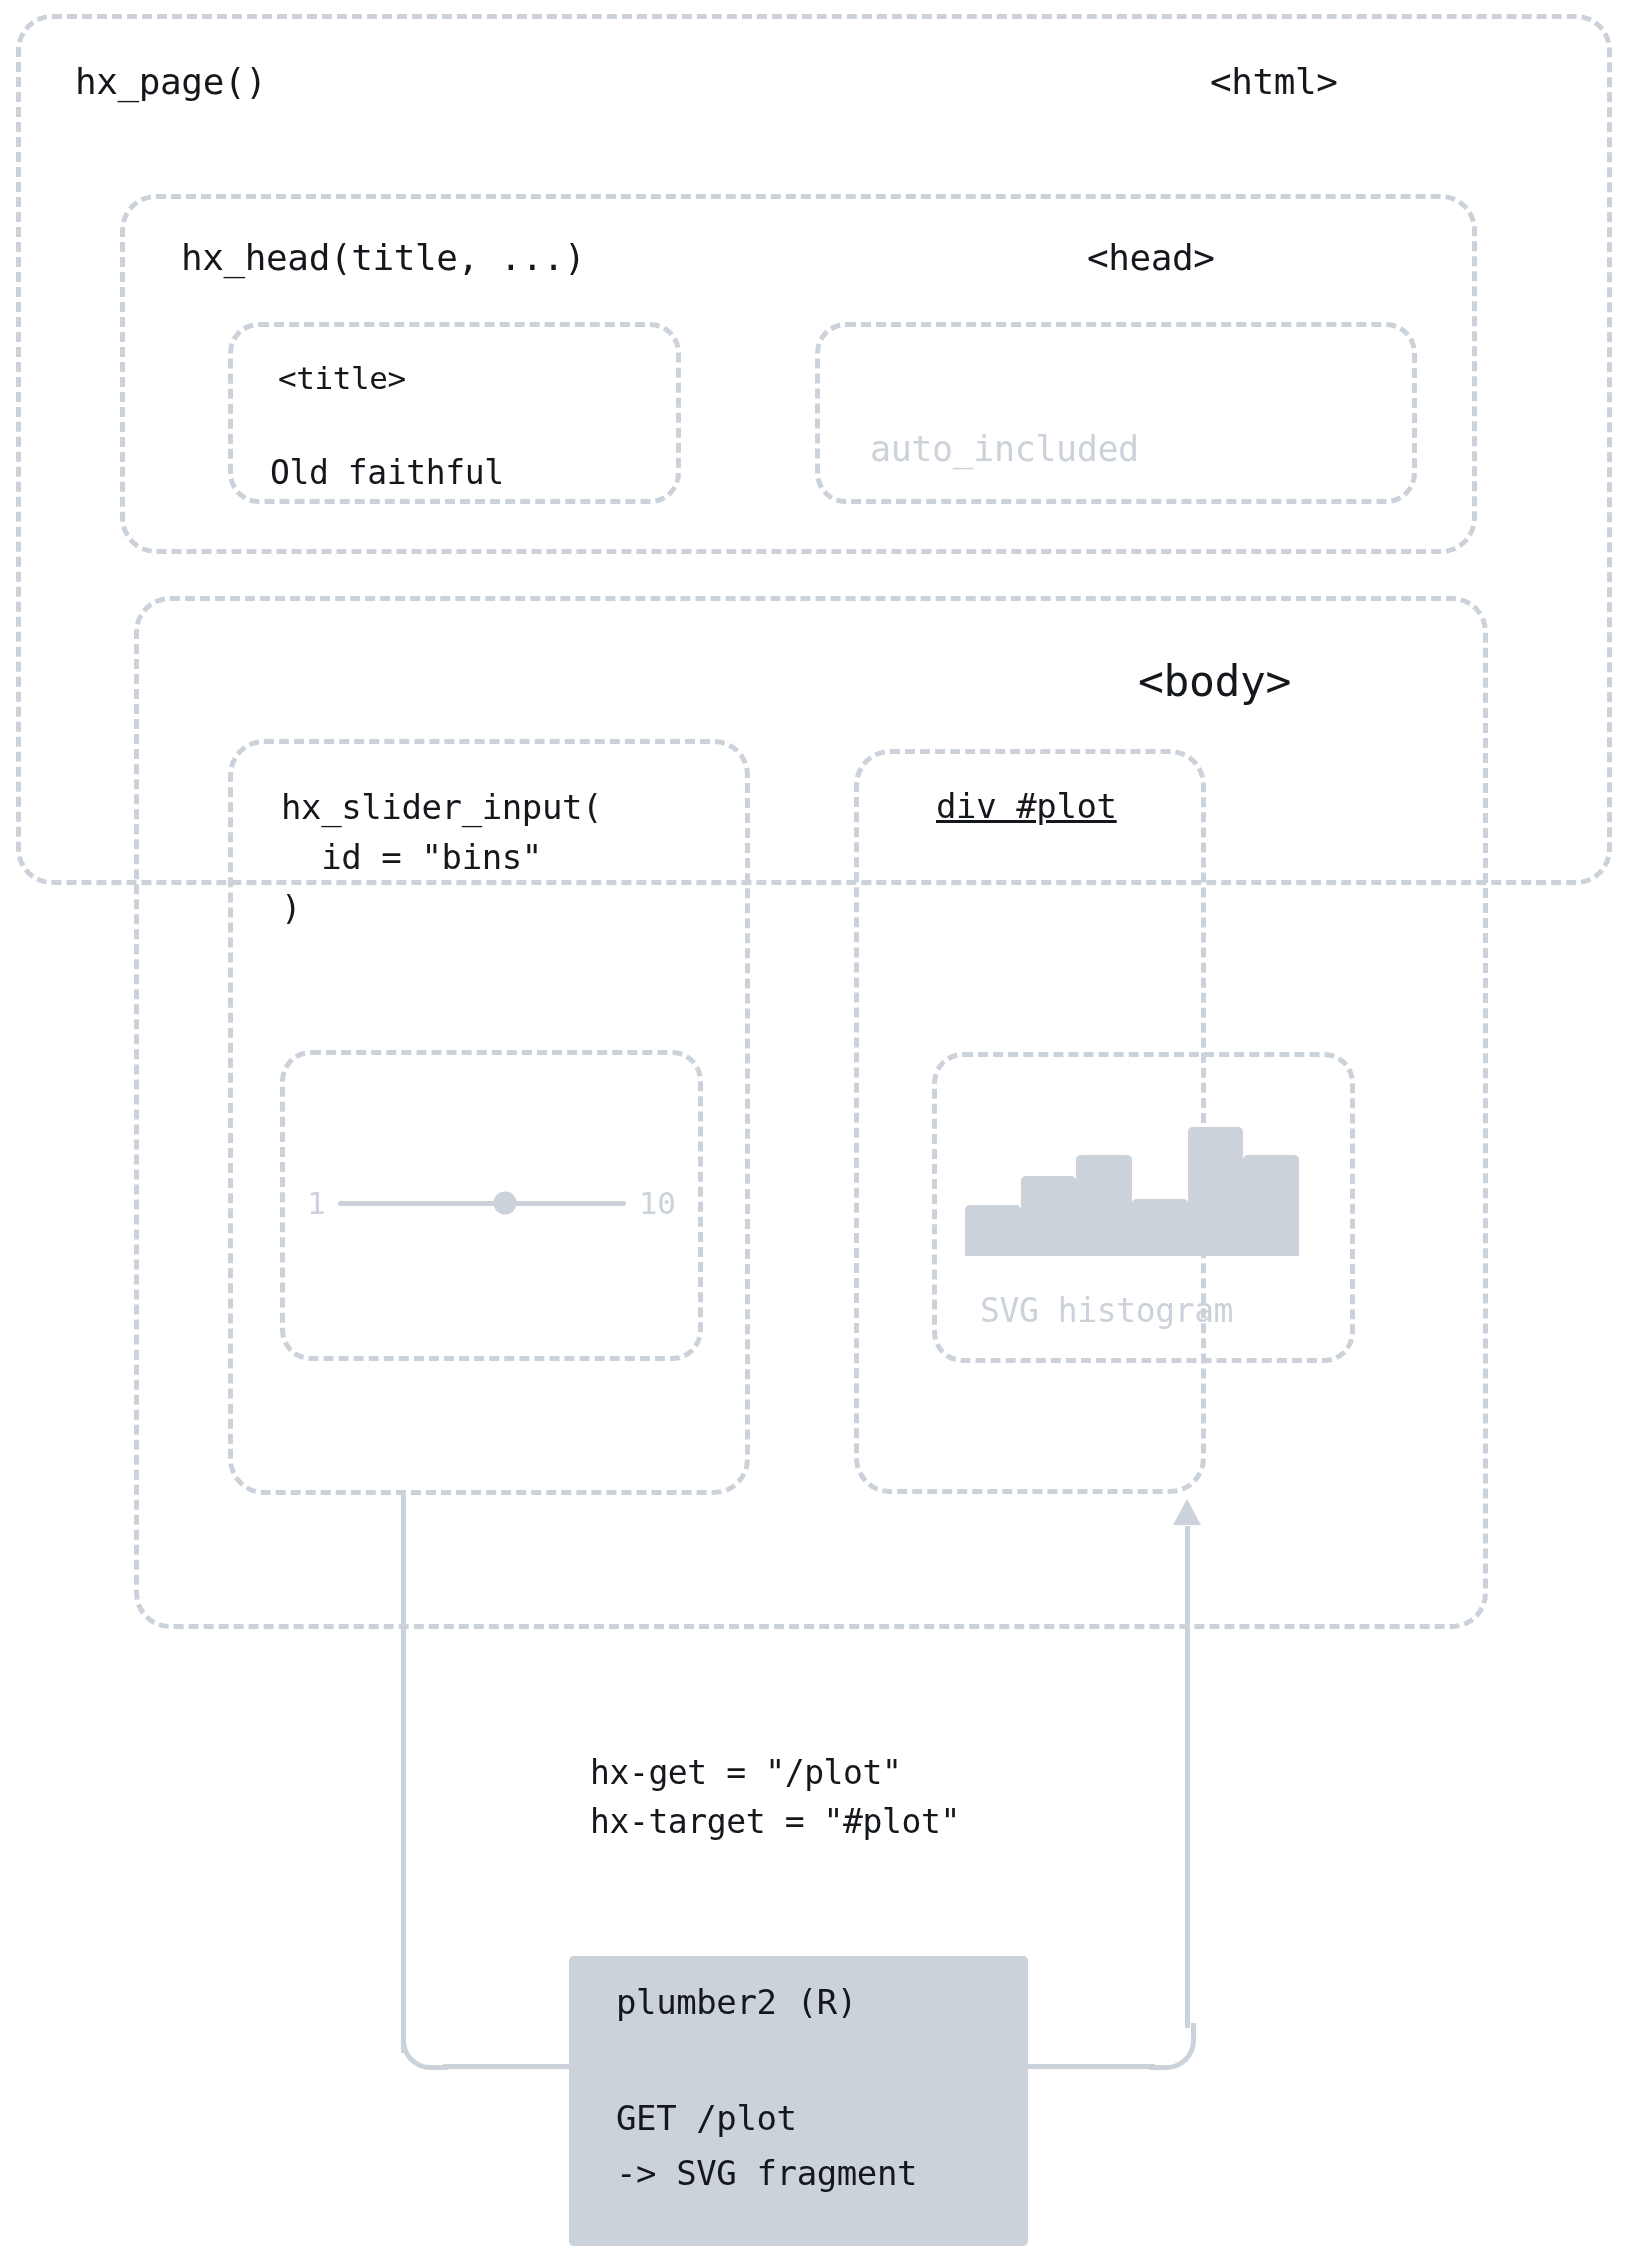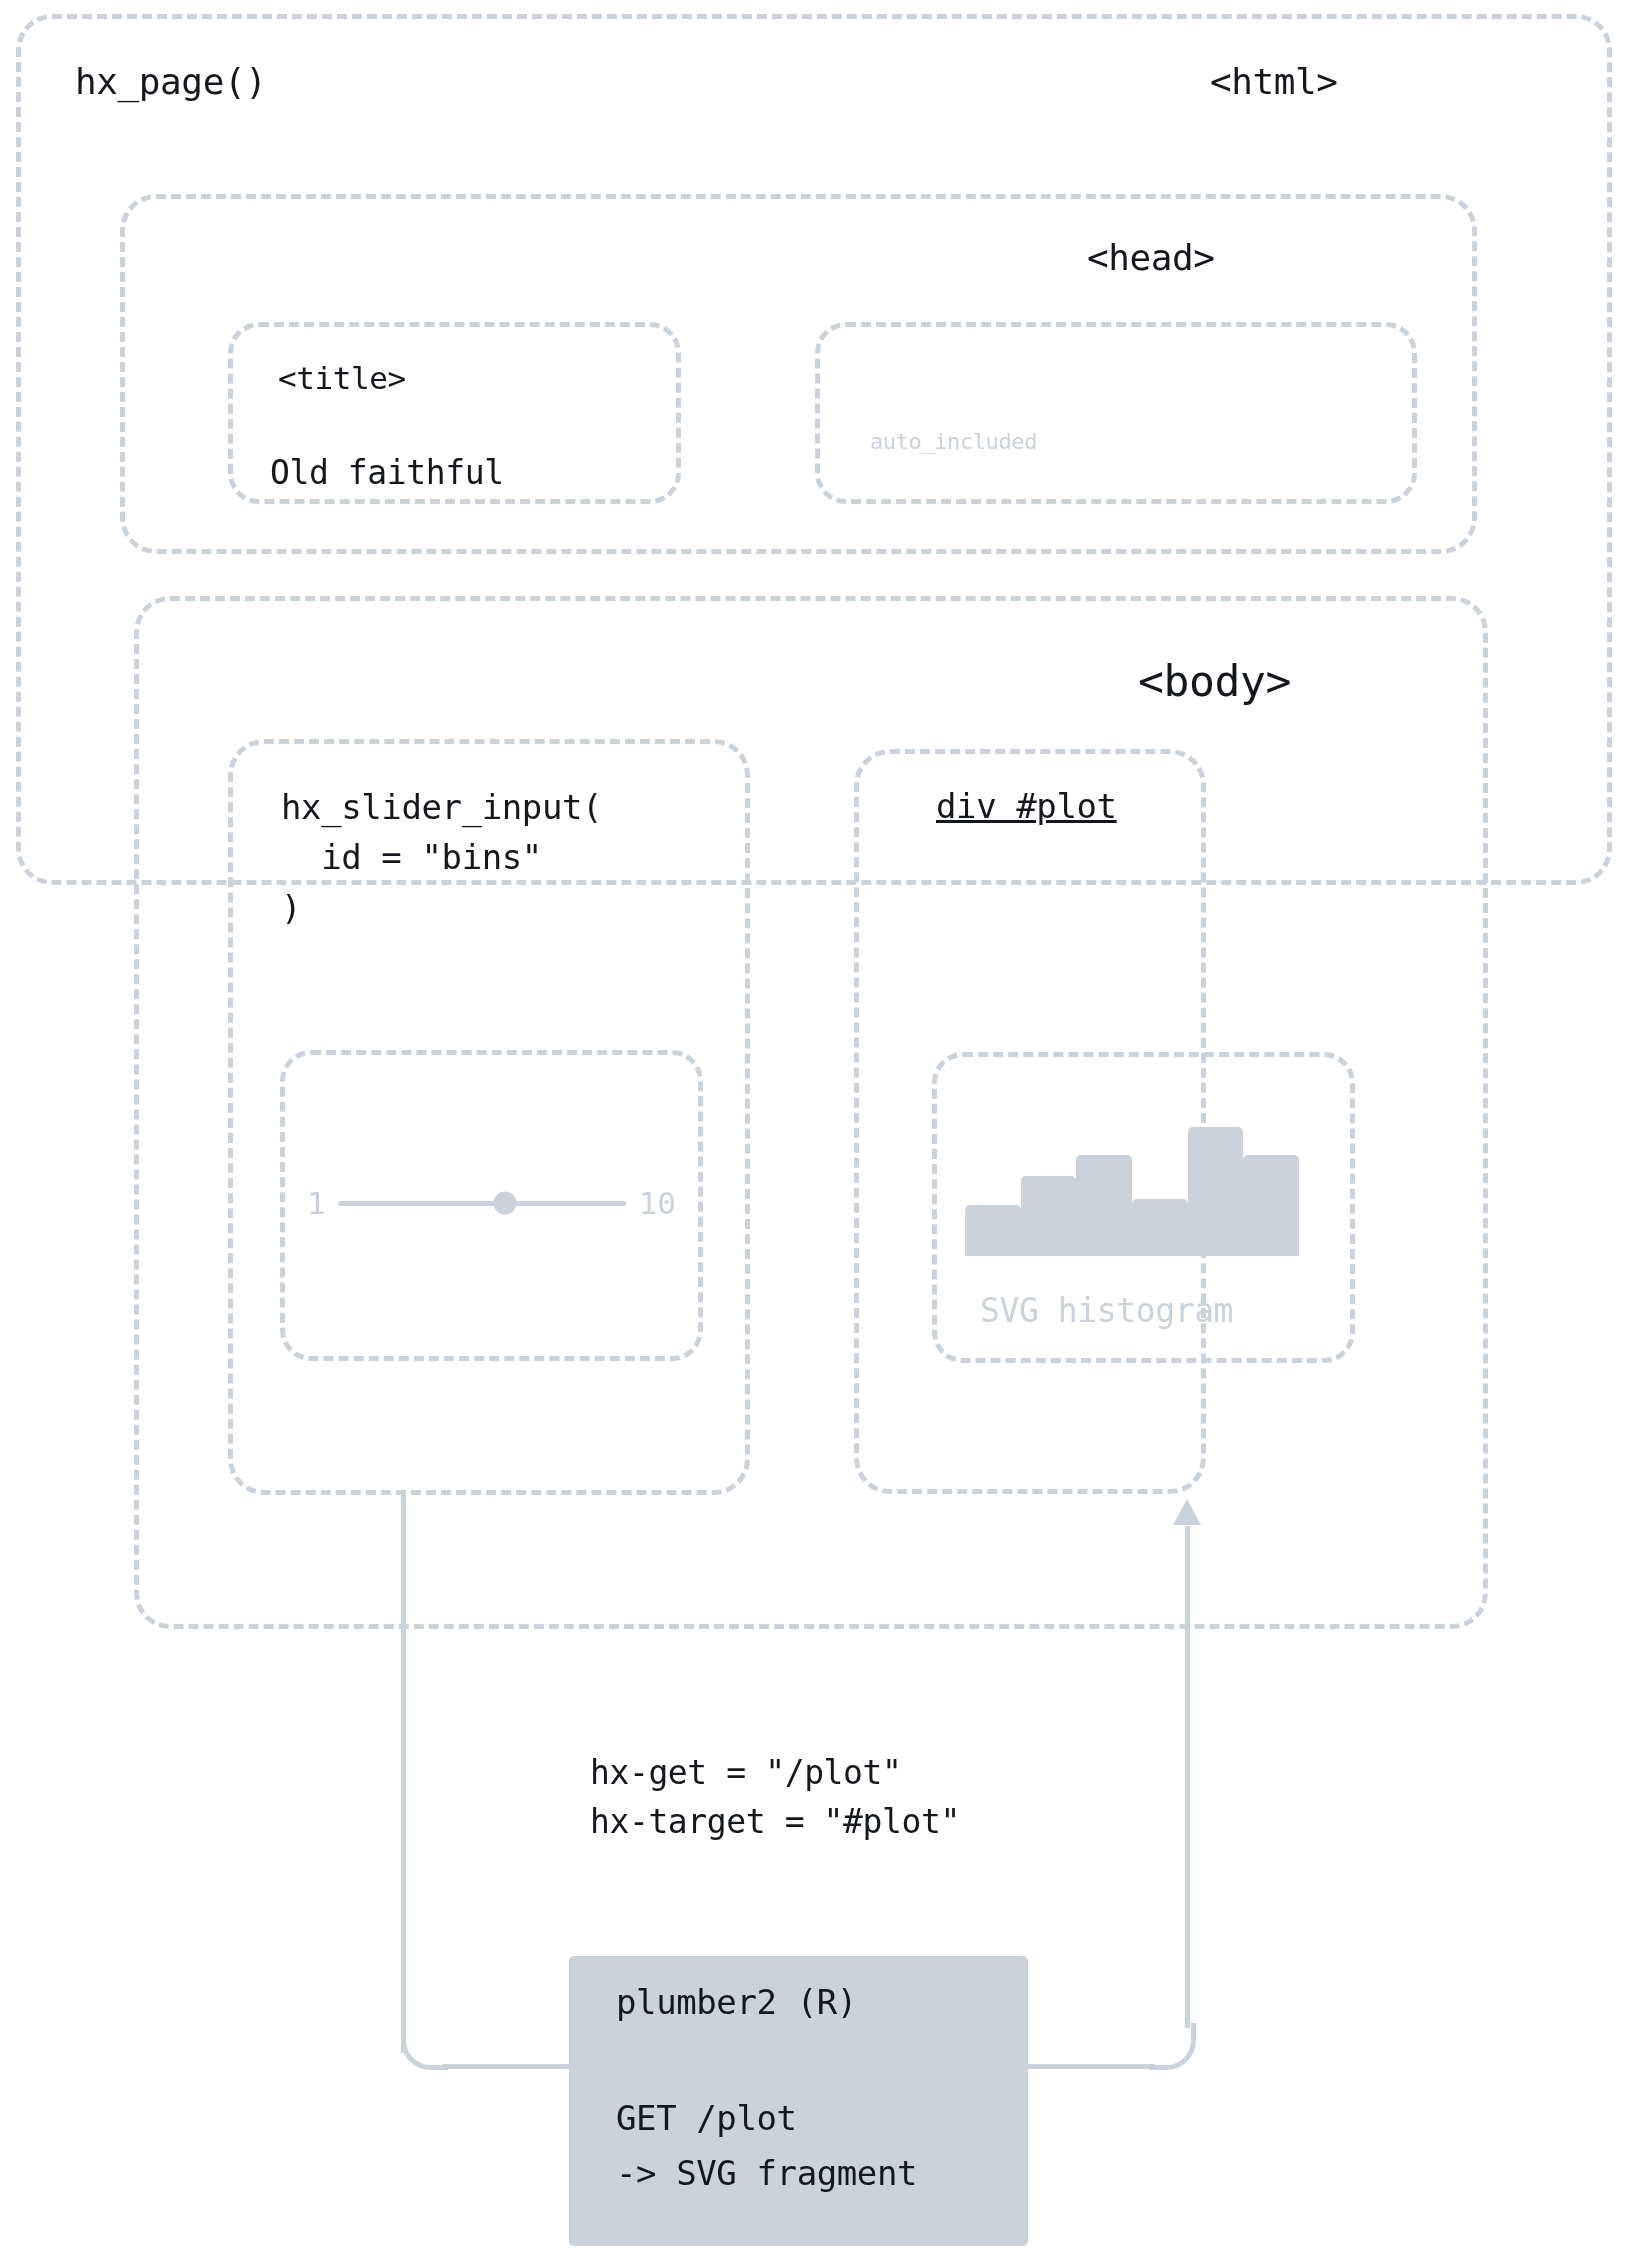--- a/index.html
+++ b/index.html
@@ -130,33 +130,34 @@
 <div id="canvas">
 
   <div class="dbox" style="left:15.5px; top:14px; width:1596px; height:871px;"></div>
 
   <div class="label" style="left:75px; top:61px; font-size:36px;">hx_page()</div>
 
   <div class="label tagname" style="left:1210px; top:61px; width:311px; font-size:36px;">&lt;html&gt;</div>
 
   <div class="dbox" style="left:120px; top:194px; width:1357px; height:360px;"></div>
 
+  <div class="label" style="left:181px; top:237px; font-size:36px;">hx_head(title, ...)</div>
 
   <div class="label tagname" style="left:1087px; top:237px; width:311px; font-size:36px;">&lt;head&gt;</div>
 
   <div class="dbox" style="left:228px; top:322px; width:453px; height:182px; border-radius:31px;"></div>
 
   <div class="label" style="left:278px; top:360px; font-size:31px;">&lt;title&gt;</div>
 
   <div class="label" style="left:270px; top:453px; font-size:33px;">Old faithful</div>
 
   <div class="dbox" style="left:815px; top:322px; width:602px; height:182px; border-radius:31px;"></div>
 
 
-  <div class="label muted" style="left:870px; top:429px; font-size:22px;">auto_included</div>
+  <div class="label muted" style="left:870px; top:429px; font-size:35px;">auto_included</div>
 
   <div class="dbox" style="left:134px; top:596px; width:1354px; height:1033px;"></div>
 
   <div class="label tagname" style="left:1138px; top:656px; width:311px; font-size:43px;">&lt;body&gt;</div>
 
   <div class="dbox" style="left:228px; top:739px; width:522px; height:756px;"></div>
 
   <div class="label" style="left:281px; top:787px; font-size:34px;">hx_slider_input(</div>
 
   <div class="label" style="left:281px; top:837px; font-size:34px;">  id = "bins"</div>

